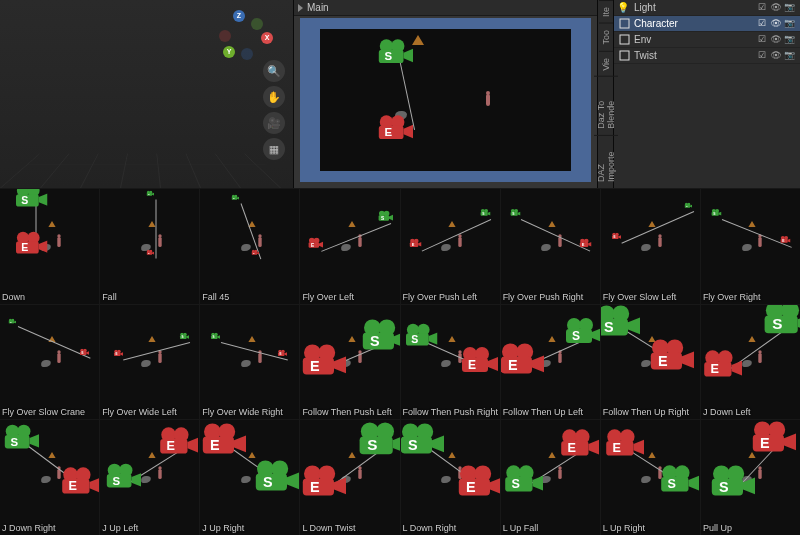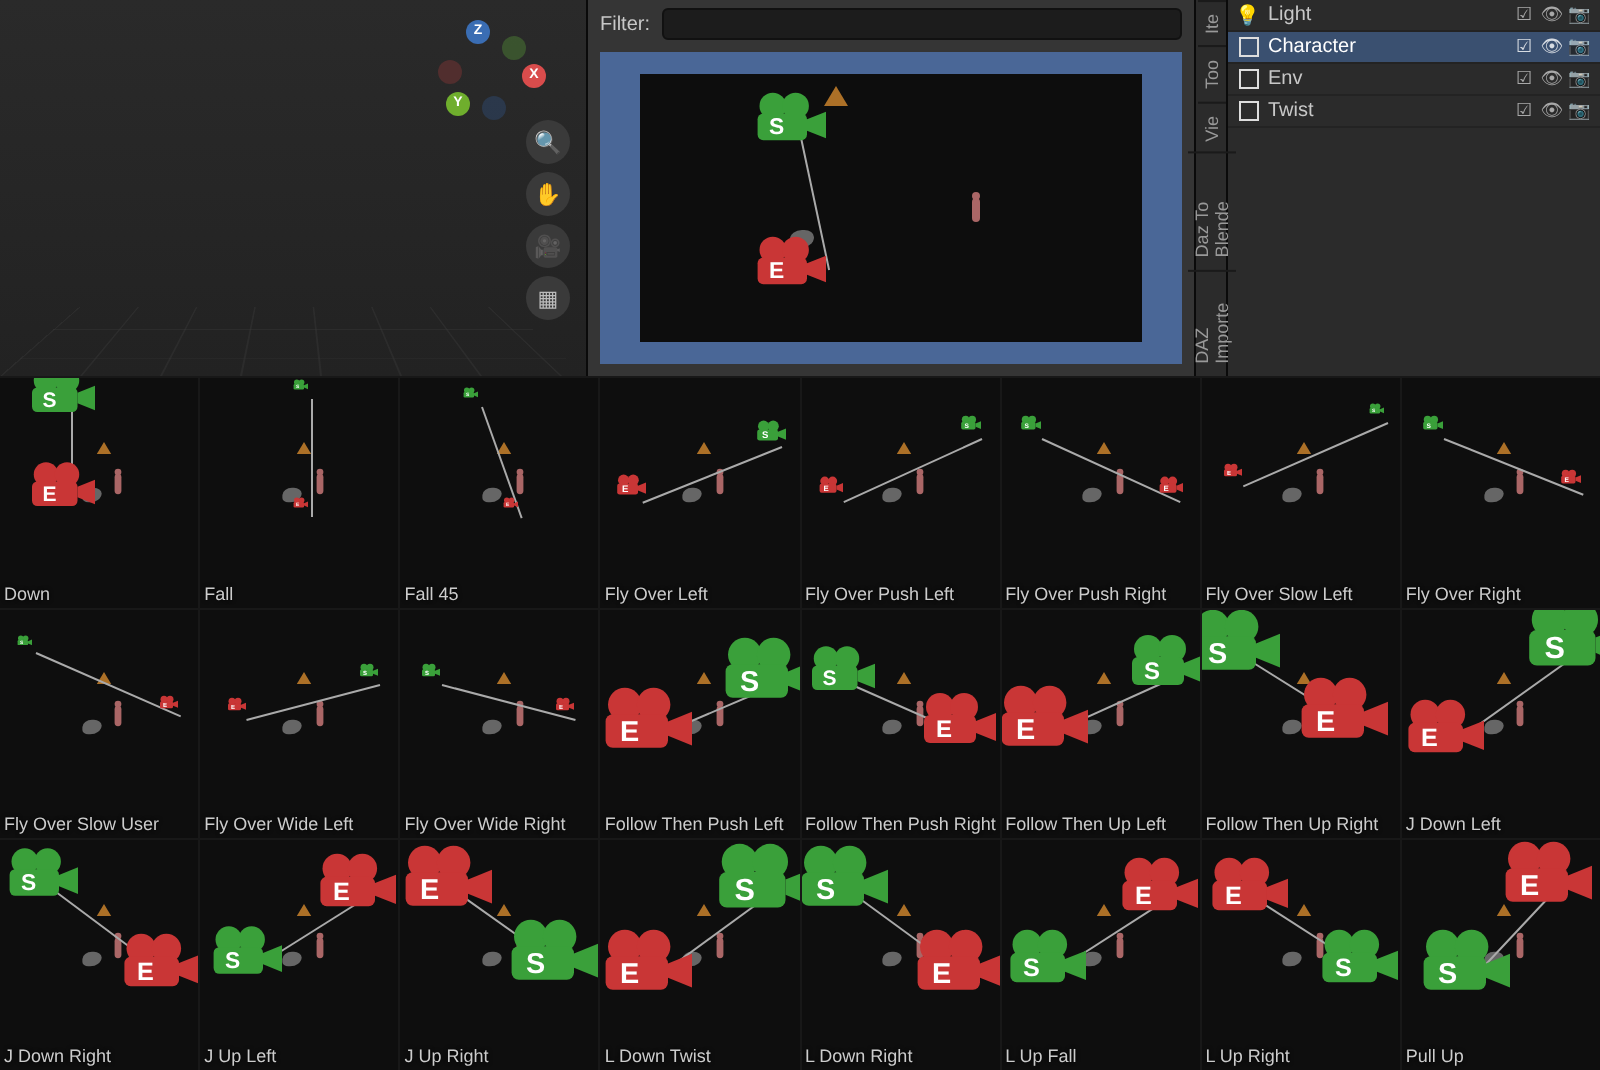--- a/index.html
+++ b/index.html
@@ -179,23 +179,23 @@
     </div>
     <div class="view-tools" id="view-tools">
         <div class="view-tool">🔍</div>
         <div class="view-tool">✋</div>
         <div class="view-tool">🎥</div>
         <div class="view-tool">▦</div>
       </div>
   </div>
 
   <div class="center-panel">
-    <div class="filter-row">
-      <span>Filter:</span>
-      <input class="filter-input" value="" style="">
+    <div class="center-header">
+      <div class="disclose"></div>
+      <span>Main</span>
     </div>
     <div class="preview-box">
       <div class="preview-inner" id="preview-inner">
           <div class="cone" style="top:6px;left:92px"></div>
           <div class="rock" style="top:58%;left:30%"></div>
           <div class="figure" style="top:46%;left:66%"></div>
           <div class="pathline" style="top:22%;left:32%;width:70px;transform:rotate(78deg)"></div>
           <div class="cam" style="top:6%;left:22%">
             <svg width="38" height="27.36" viewBox="0 0 40 28">
               <circle cx="12" cy="8" r="7" fill="#3aa03a"></circle>
@@ -477,21 +477,21 @@
             <text x="14" y="23" font-size="12" font-weight="bold" fill="#fff" text-anchor="middle">S</text>
           </svg></div>
         <div class="cam-mini" style="top:48%;left:85%;transform:translate(-50%,-50%)"><svg width="10" height="7.199999999999999" viewBox="0 0 40 28">
             <circle cx="12" cy="8" r="7" fill="#c93636"></circle>
             <circle cx="24" cy="8" r="7" fill="#c93636"></circle>
             <rect x="4" y="12" width="26" height="14" rx="3" fill="#c93636"></rect>
             <path d="M30 15 L40 11 L40 25 L30 21 Z" fill="#c93636"></path>
             <text x="14" y="23" font-size="12" font-weight="bold" fill="#fff" text-anchor="middle">E</text>
           </svg></div>
       </div>
-      <div class="thumb-label">Fly Over Slow User</div>
+      <div class="thumb-label">Fly Over Slow Crane</div>
     </div>
     <div class="thumb">
       <div class="thumb-scene">
         <div class="rock" style="top:55%;left:40%;transform:scale(0.8)"></div>
         <div class="figure" style="top:48%;left:58%;transform:scale(0.85)"></div>
         <div class="cone" style="top:30%;left:46%;transform:scale(0.6)"></div>
         <div class="pathline" style="top:38%;left:91%;width:69.27308279555632%;transform:rotate(165.28169613890086deg)"></div>
         <div class="cam-mini" style="top:32%;left:85%;transform:translate(-50%,-50%)"><svg width="10" height="7.199999999999999" viewBox="0 0 40 28">
             <circle cx="12" cy="8" r="7" fill="#3aa03a"></circle>
             <circle cx="24" cy="8" r="7" fill="#3aa03a"></circle>

